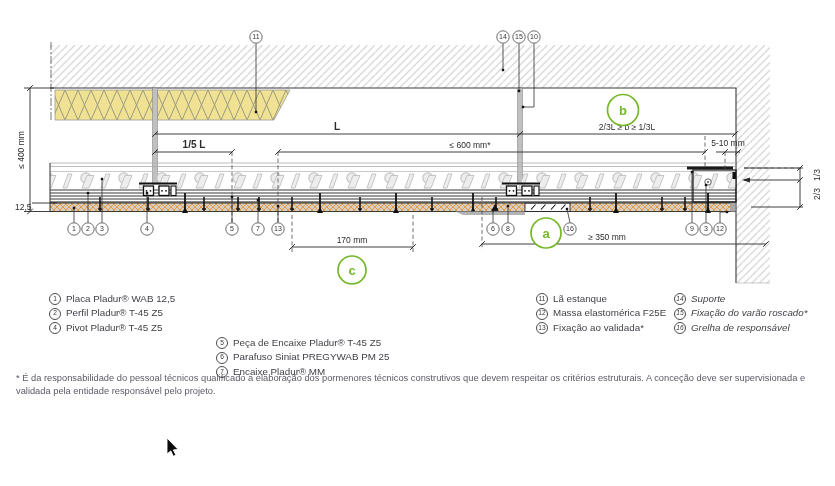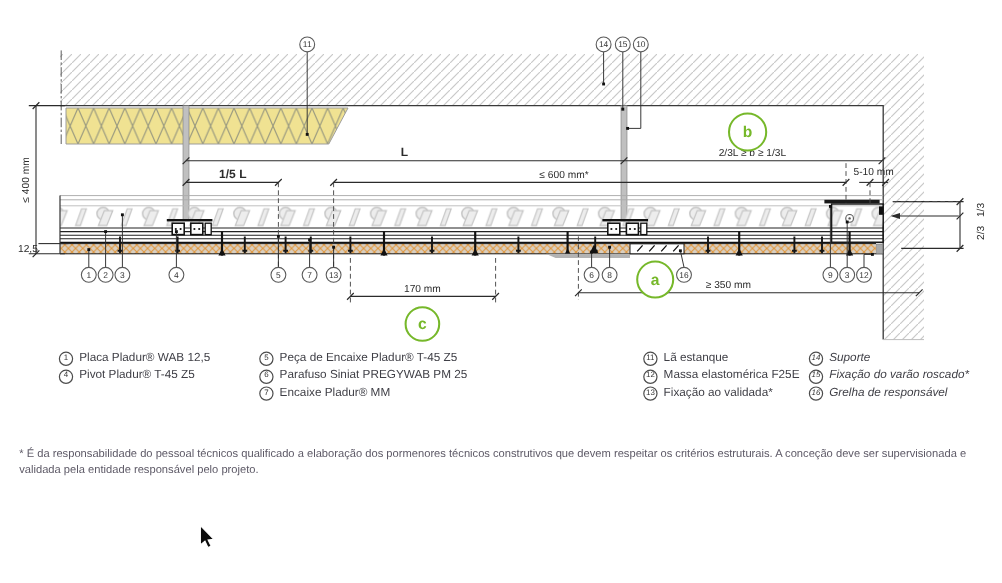--- a/index.html
+++ b/index.html
@@ -299,25 +299,29 @@
   </g>
 </svg>
 
 <div class="legend">
     <div class="lcol" style="left: 49px;">
       <div class="litem">
         <span class="badge">1</span>
         <span class="llabel">Placa Pladur® WAB 12,5</span>
       </div>
       <div class="litem">
+        <span class="badge">2</span>
+        <span class="llabel">Perfil Pladur® T-45 Z5</span>
+      </div>
+      <div class="litem">
         <span class="badge">4</span>
         <span class="llabel">Pivot Pladur® T-45 Z5</span>
       </div>
     </div>
-    <div class="lcol" style="left: 216px;">
+    <div class="lcol" style="left: 216px; margin-top: 44px;">
       <div class="litem">
         <span class="badge">5</span>
         <span class="llabel">Peça de Encaixe Pladur® T-45 Z5</span>
       </div>
       <div class="litem">
         <span class="badge">6</span>
         <span class="llabel">Parafuso Siniat PREGYWAB PM 25</span>
       </div>
       <div class="litem">
         <span class="badge">7</span>

